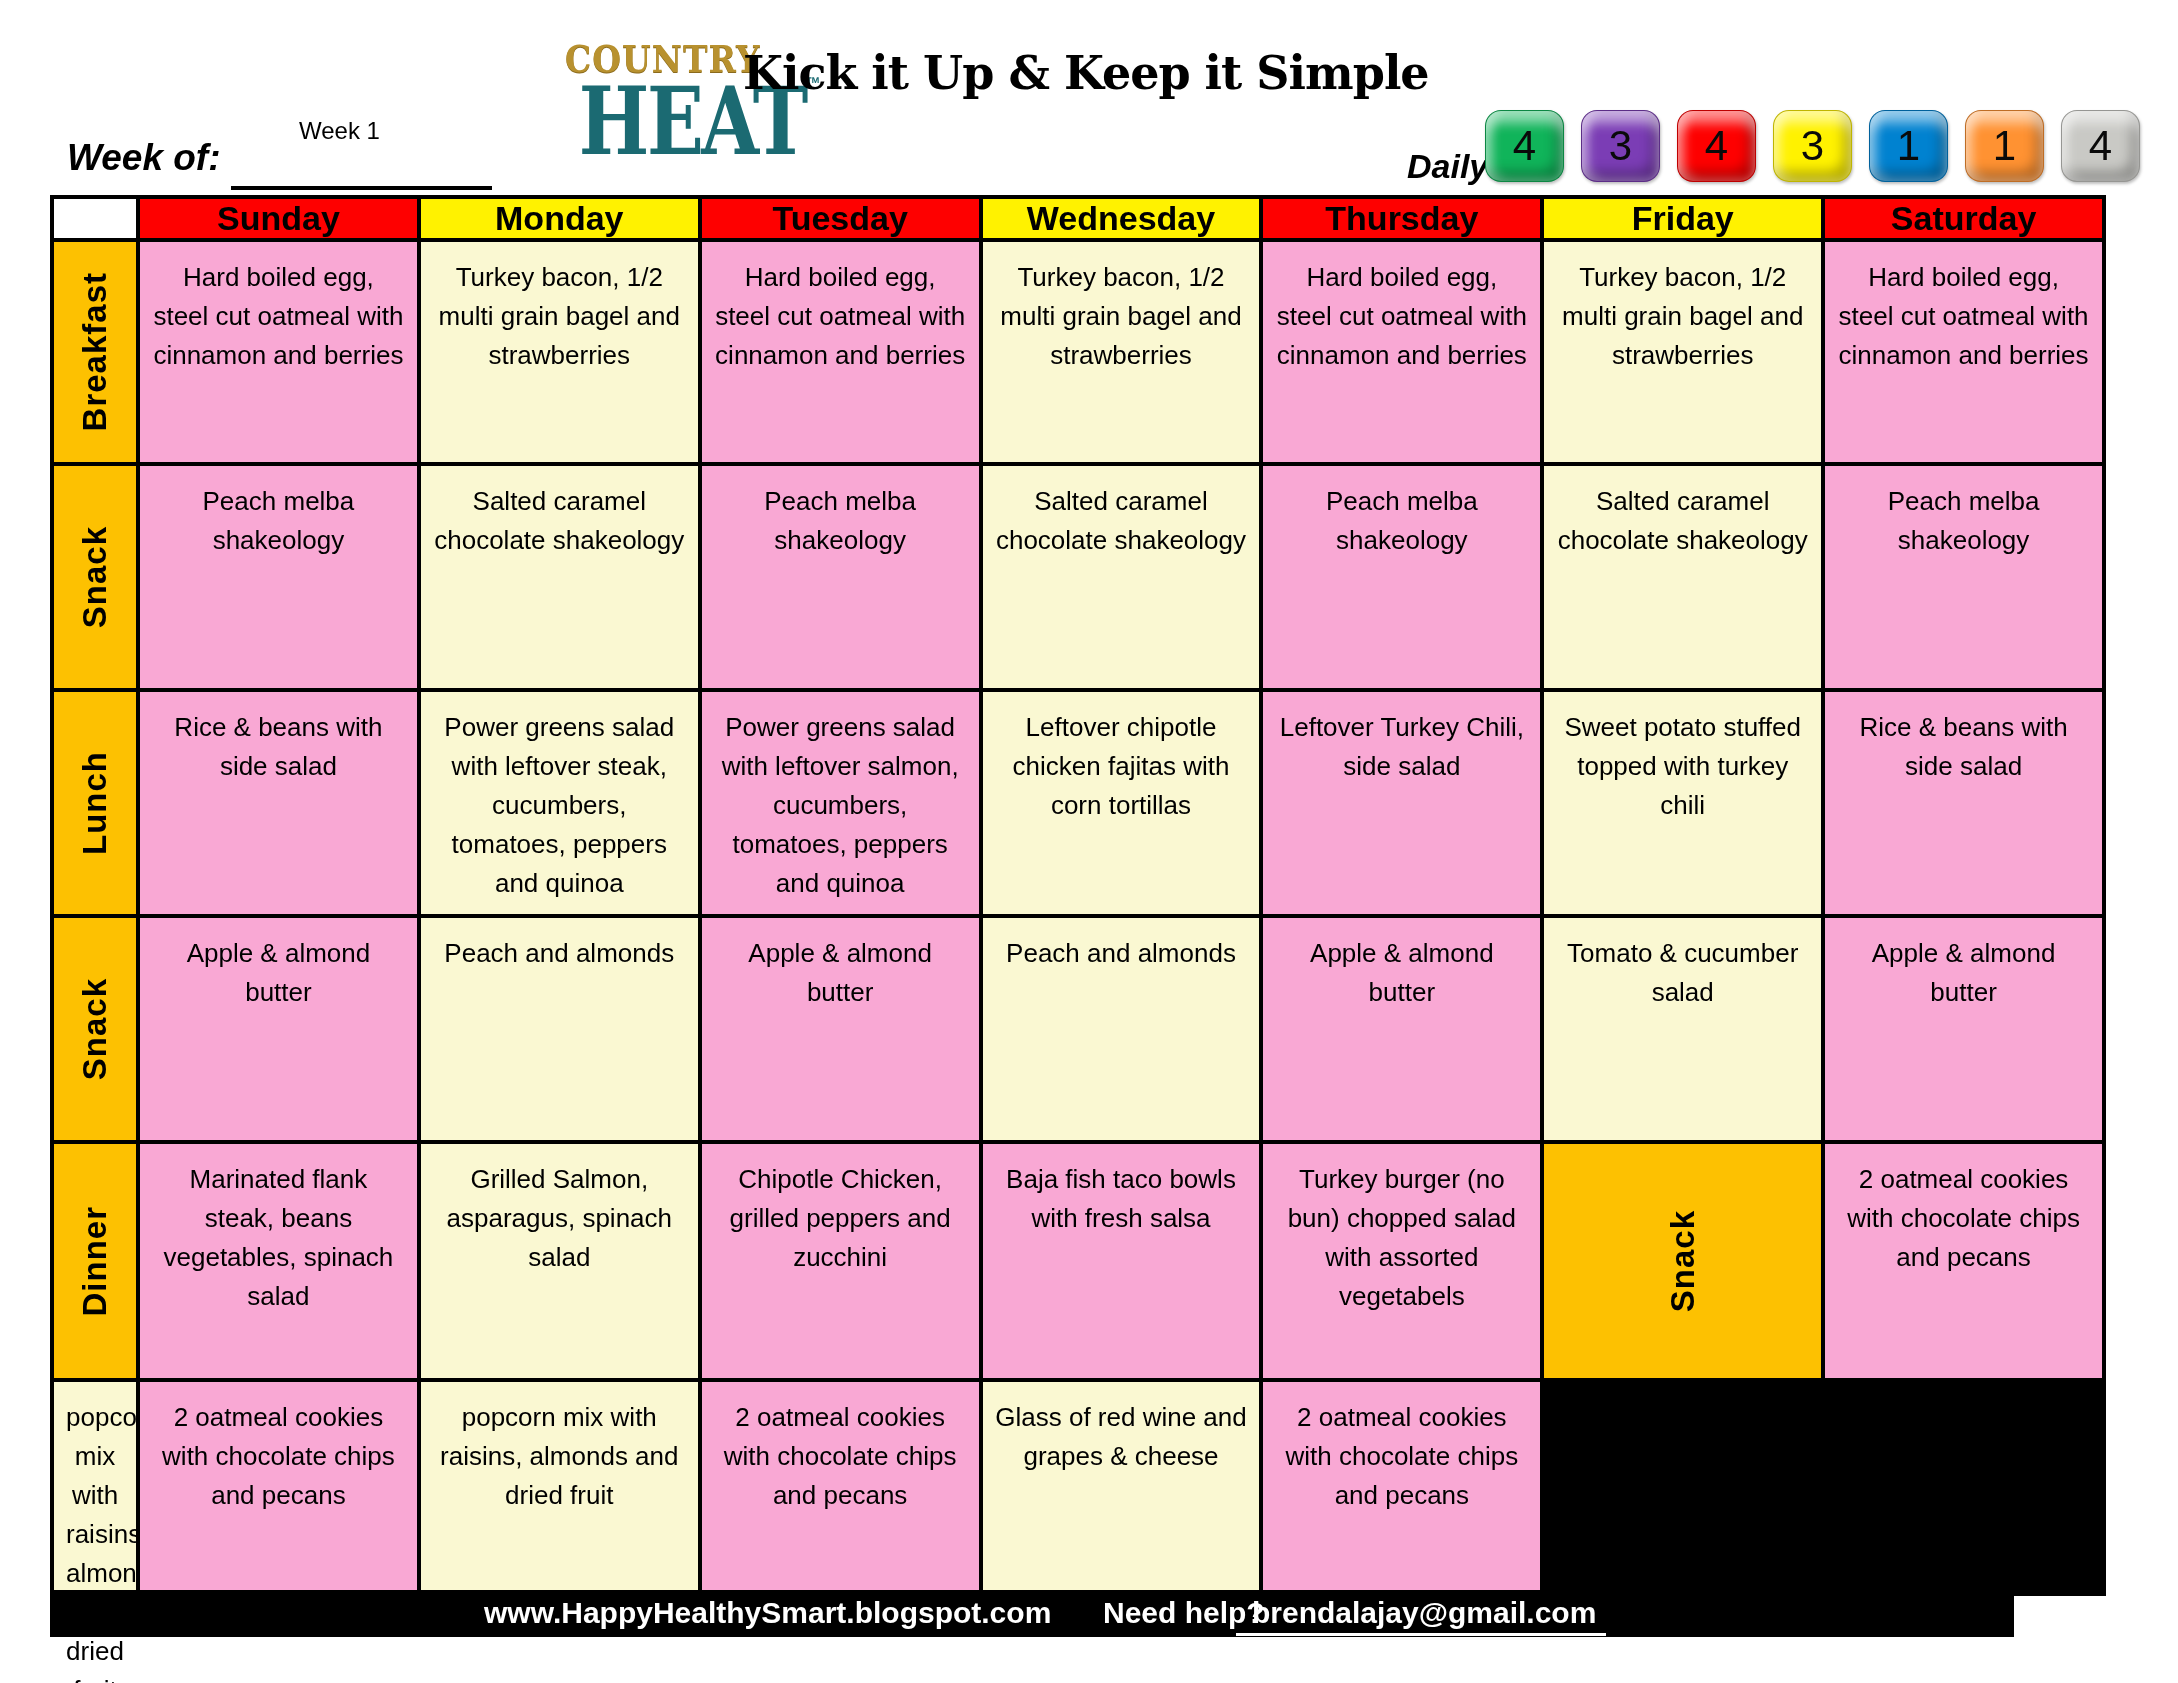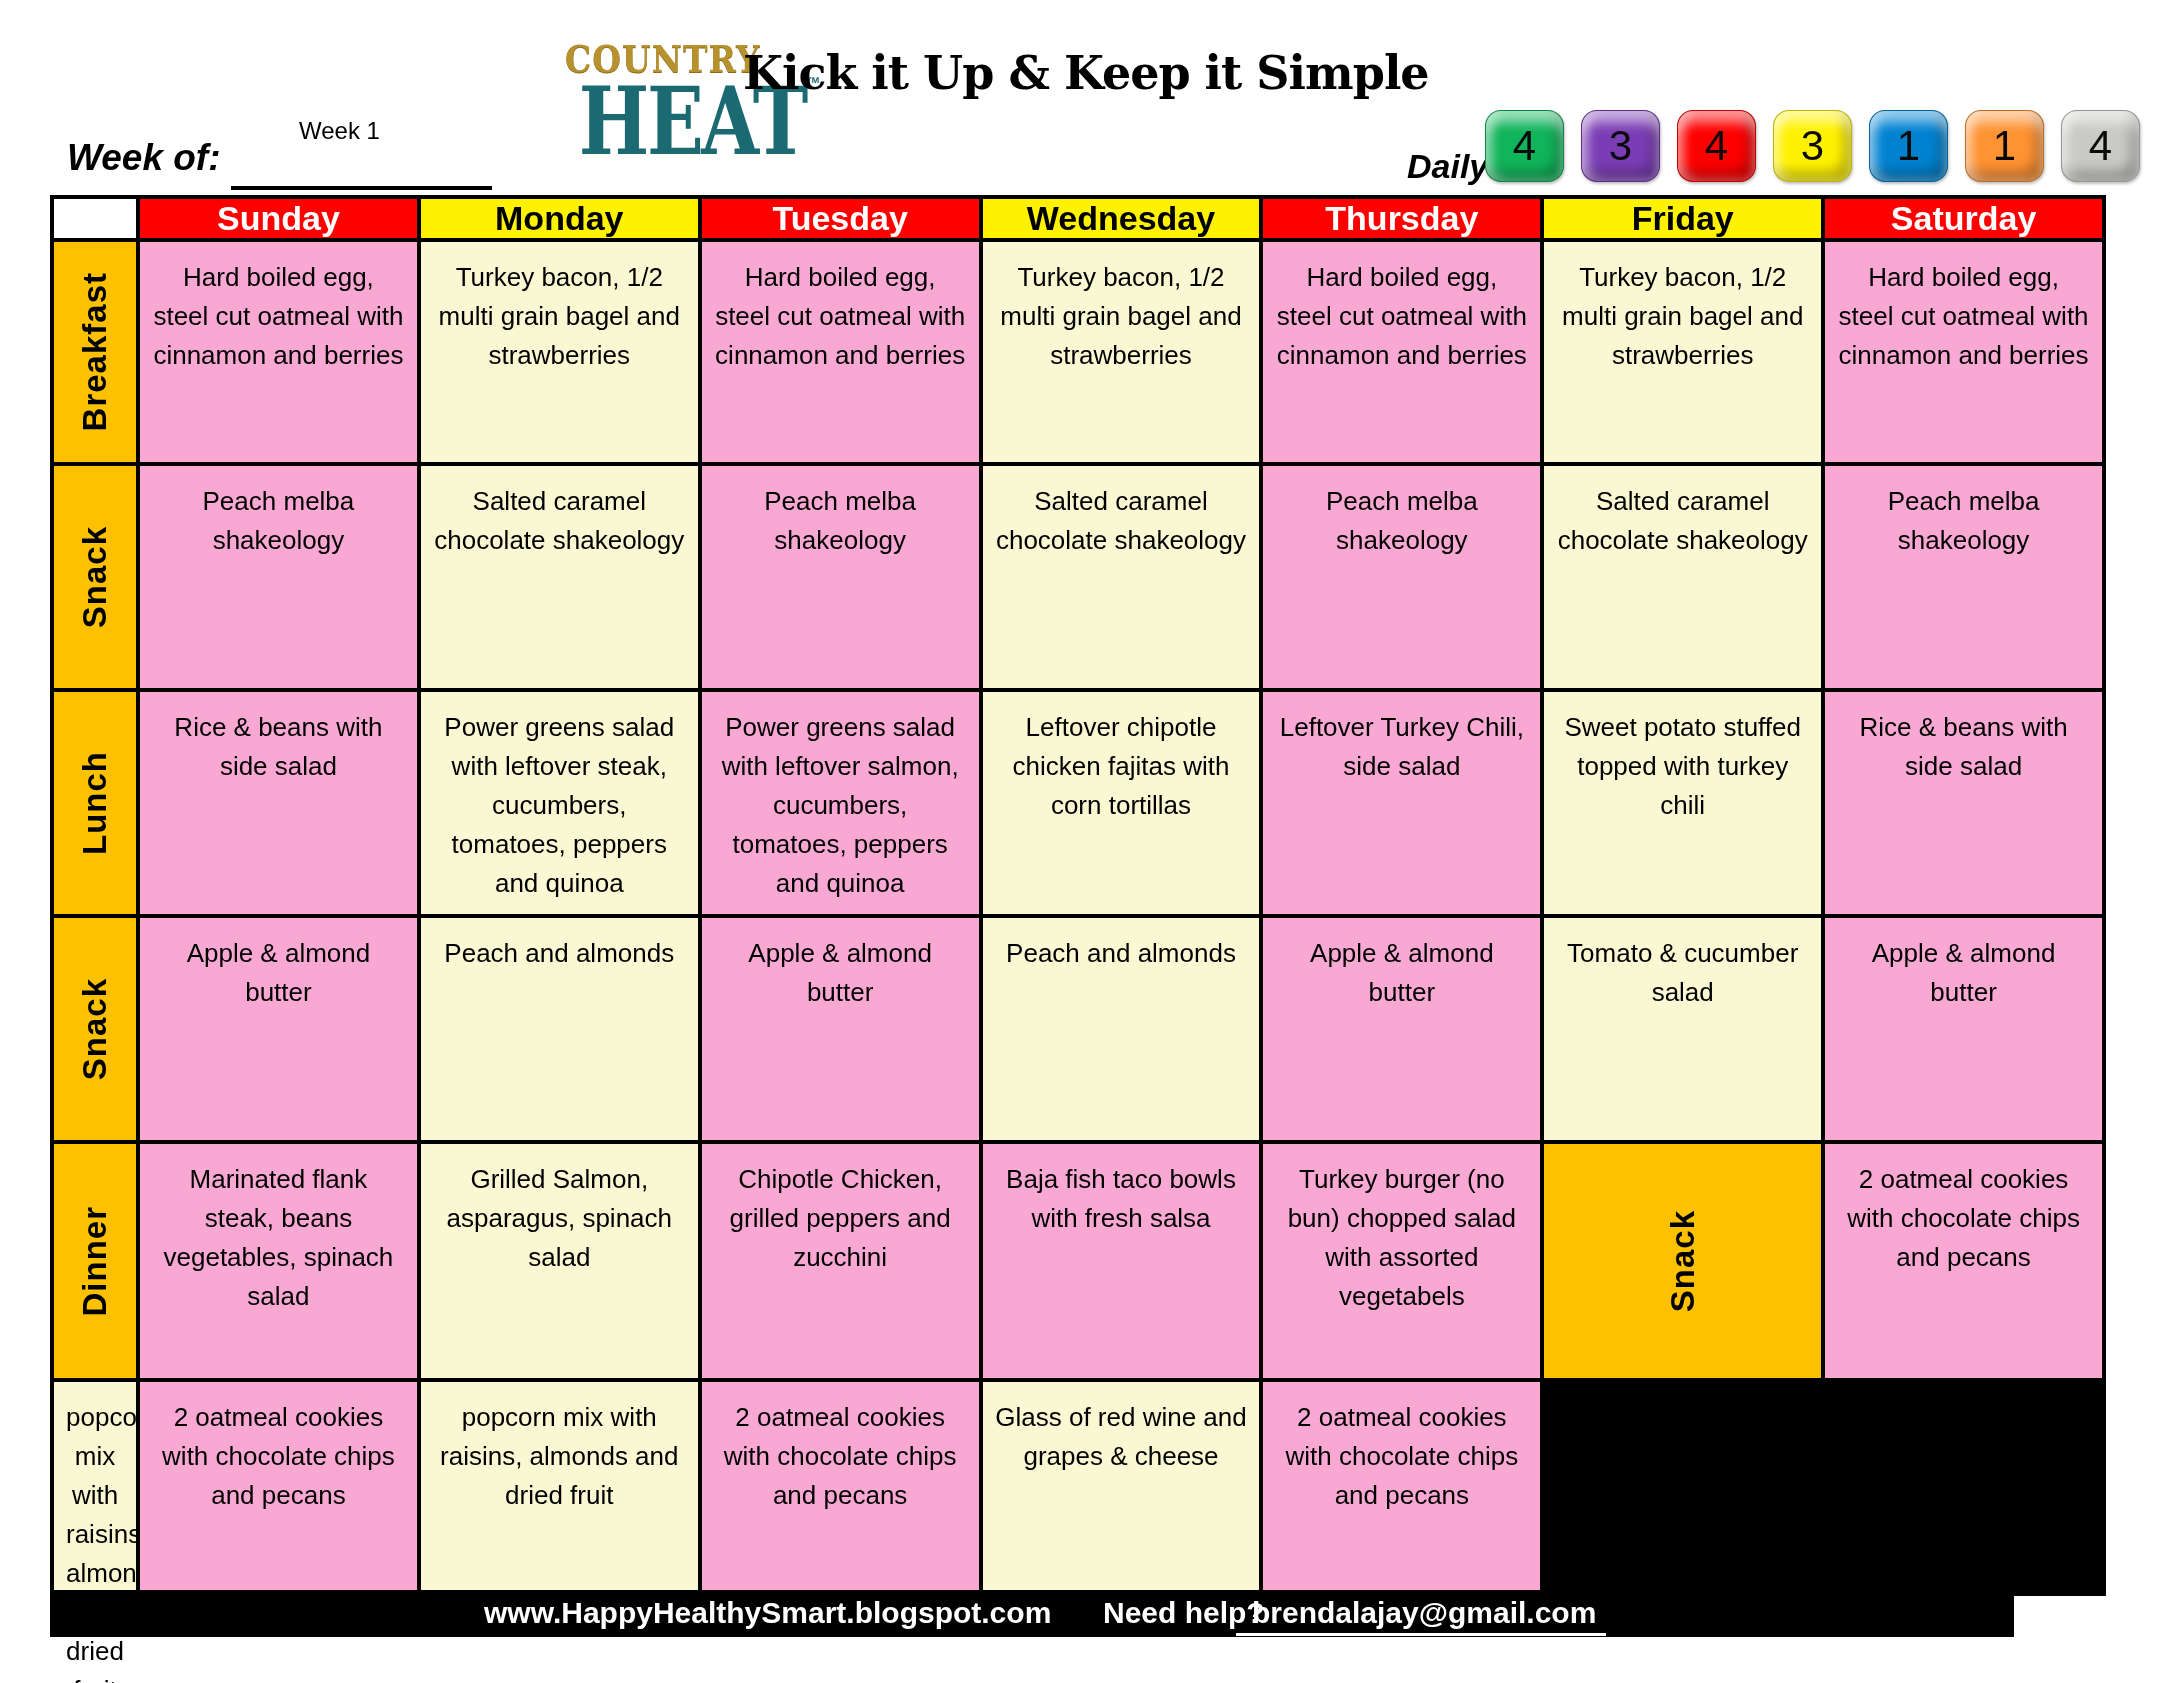--- a/index.html
+++ b/index.html
@@ -38,21 +38,21 @@
   }
   
   .grid{
     position:absolute;left:50px;top:195px;width:2056px;box-sizing:border-box;
     display:grid;grid-template-columns:86px repeat(7,1fr);
     grid-template-rows:43px 224px 226px 226px 226px 238px 214px;
     border-left:4px solid #000;border-top:4px solid #000;background:#000;
   }
   .grid > div{border-right:4px solid #000;border-bottom:4px solid #000;box-sizing:border-box;}
   .hd{display:flex;align-items:center;justify-content:center;font-weight:700;font-size:34px;}
-  .hd.red{background:#fe0000;color:#ffffff;}
+  .hd.red{background:#fe0000;color:#000000;}
   .hd.yel{background:#fff200;color:#000000;}
   .corner{background:#ffffff;}
   .lbl{background:#fdc101;display:flex;align-items:center;justify-content:center;}
   .lbl span{
     writing-mode:vertical-rl;transform:rotate(180deg);
     font-weight:700;font-size:33px;letter-spacing:1px;white-space:nowrap;
   }
   .c{padding:16px 12px 0;font-size:26px;line-height:1.5;text-align:center;}
   .c.w{background:#f9a8d4;}
   .c.y{background:#faf8d2;}

